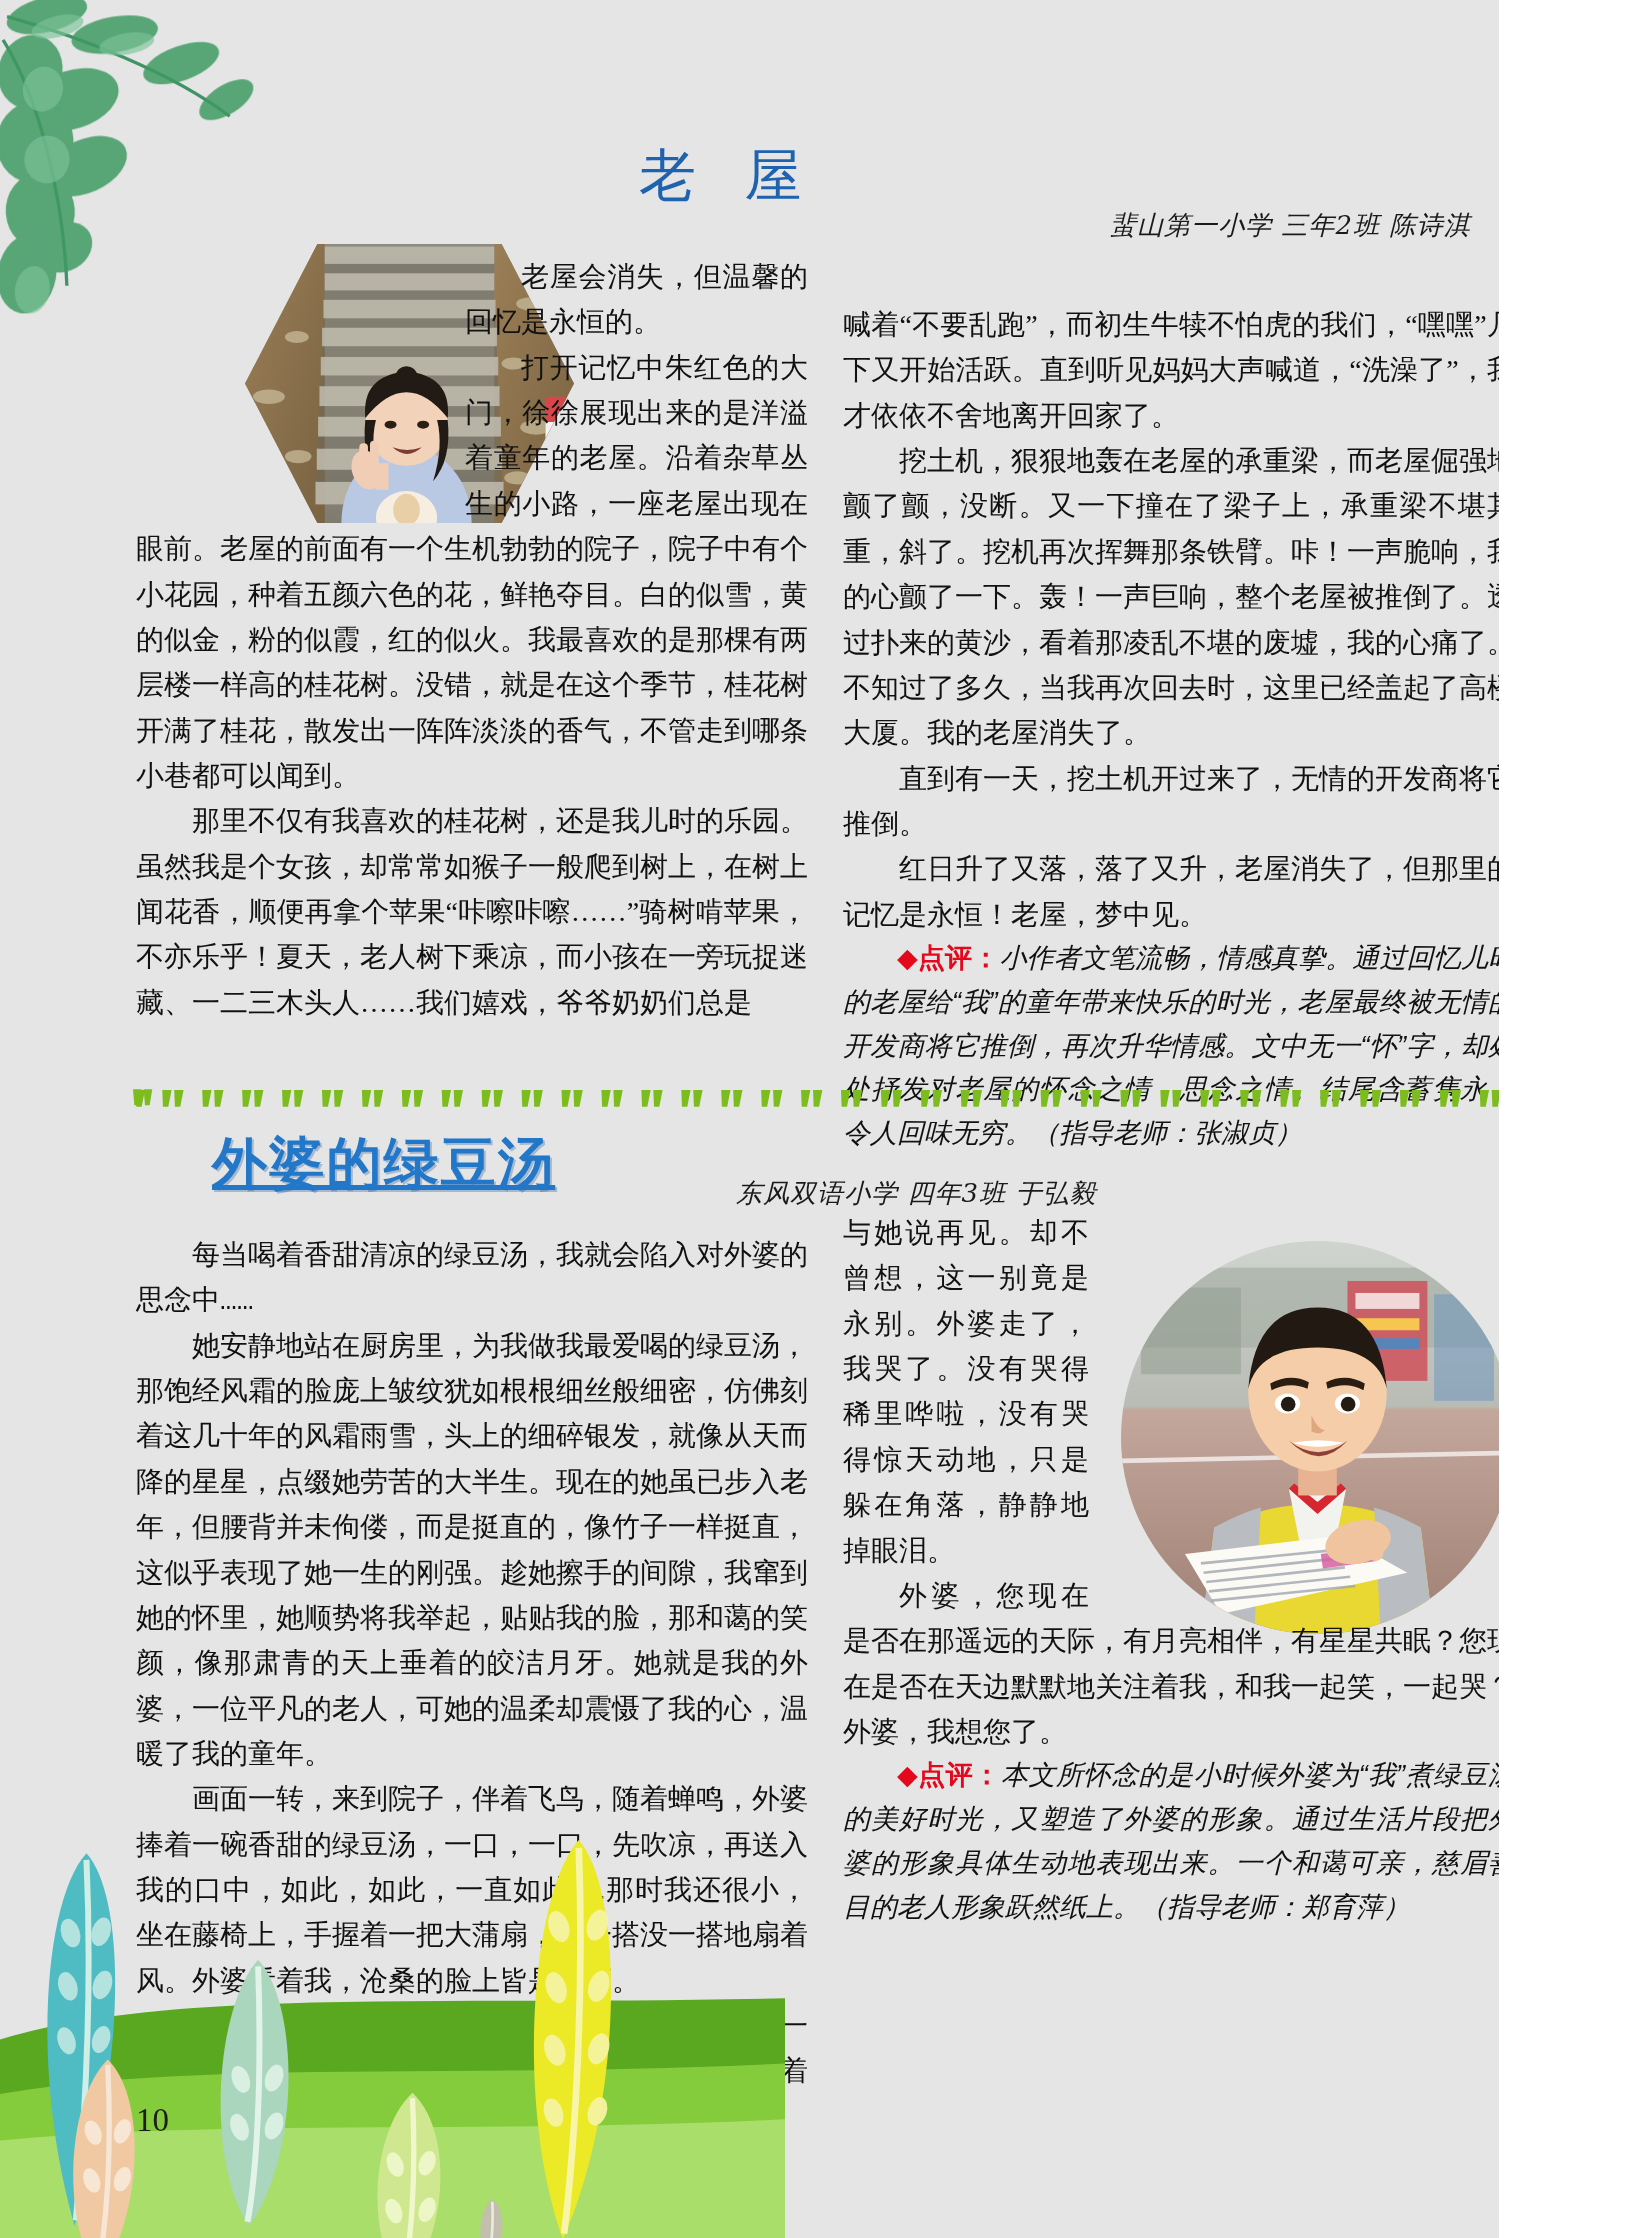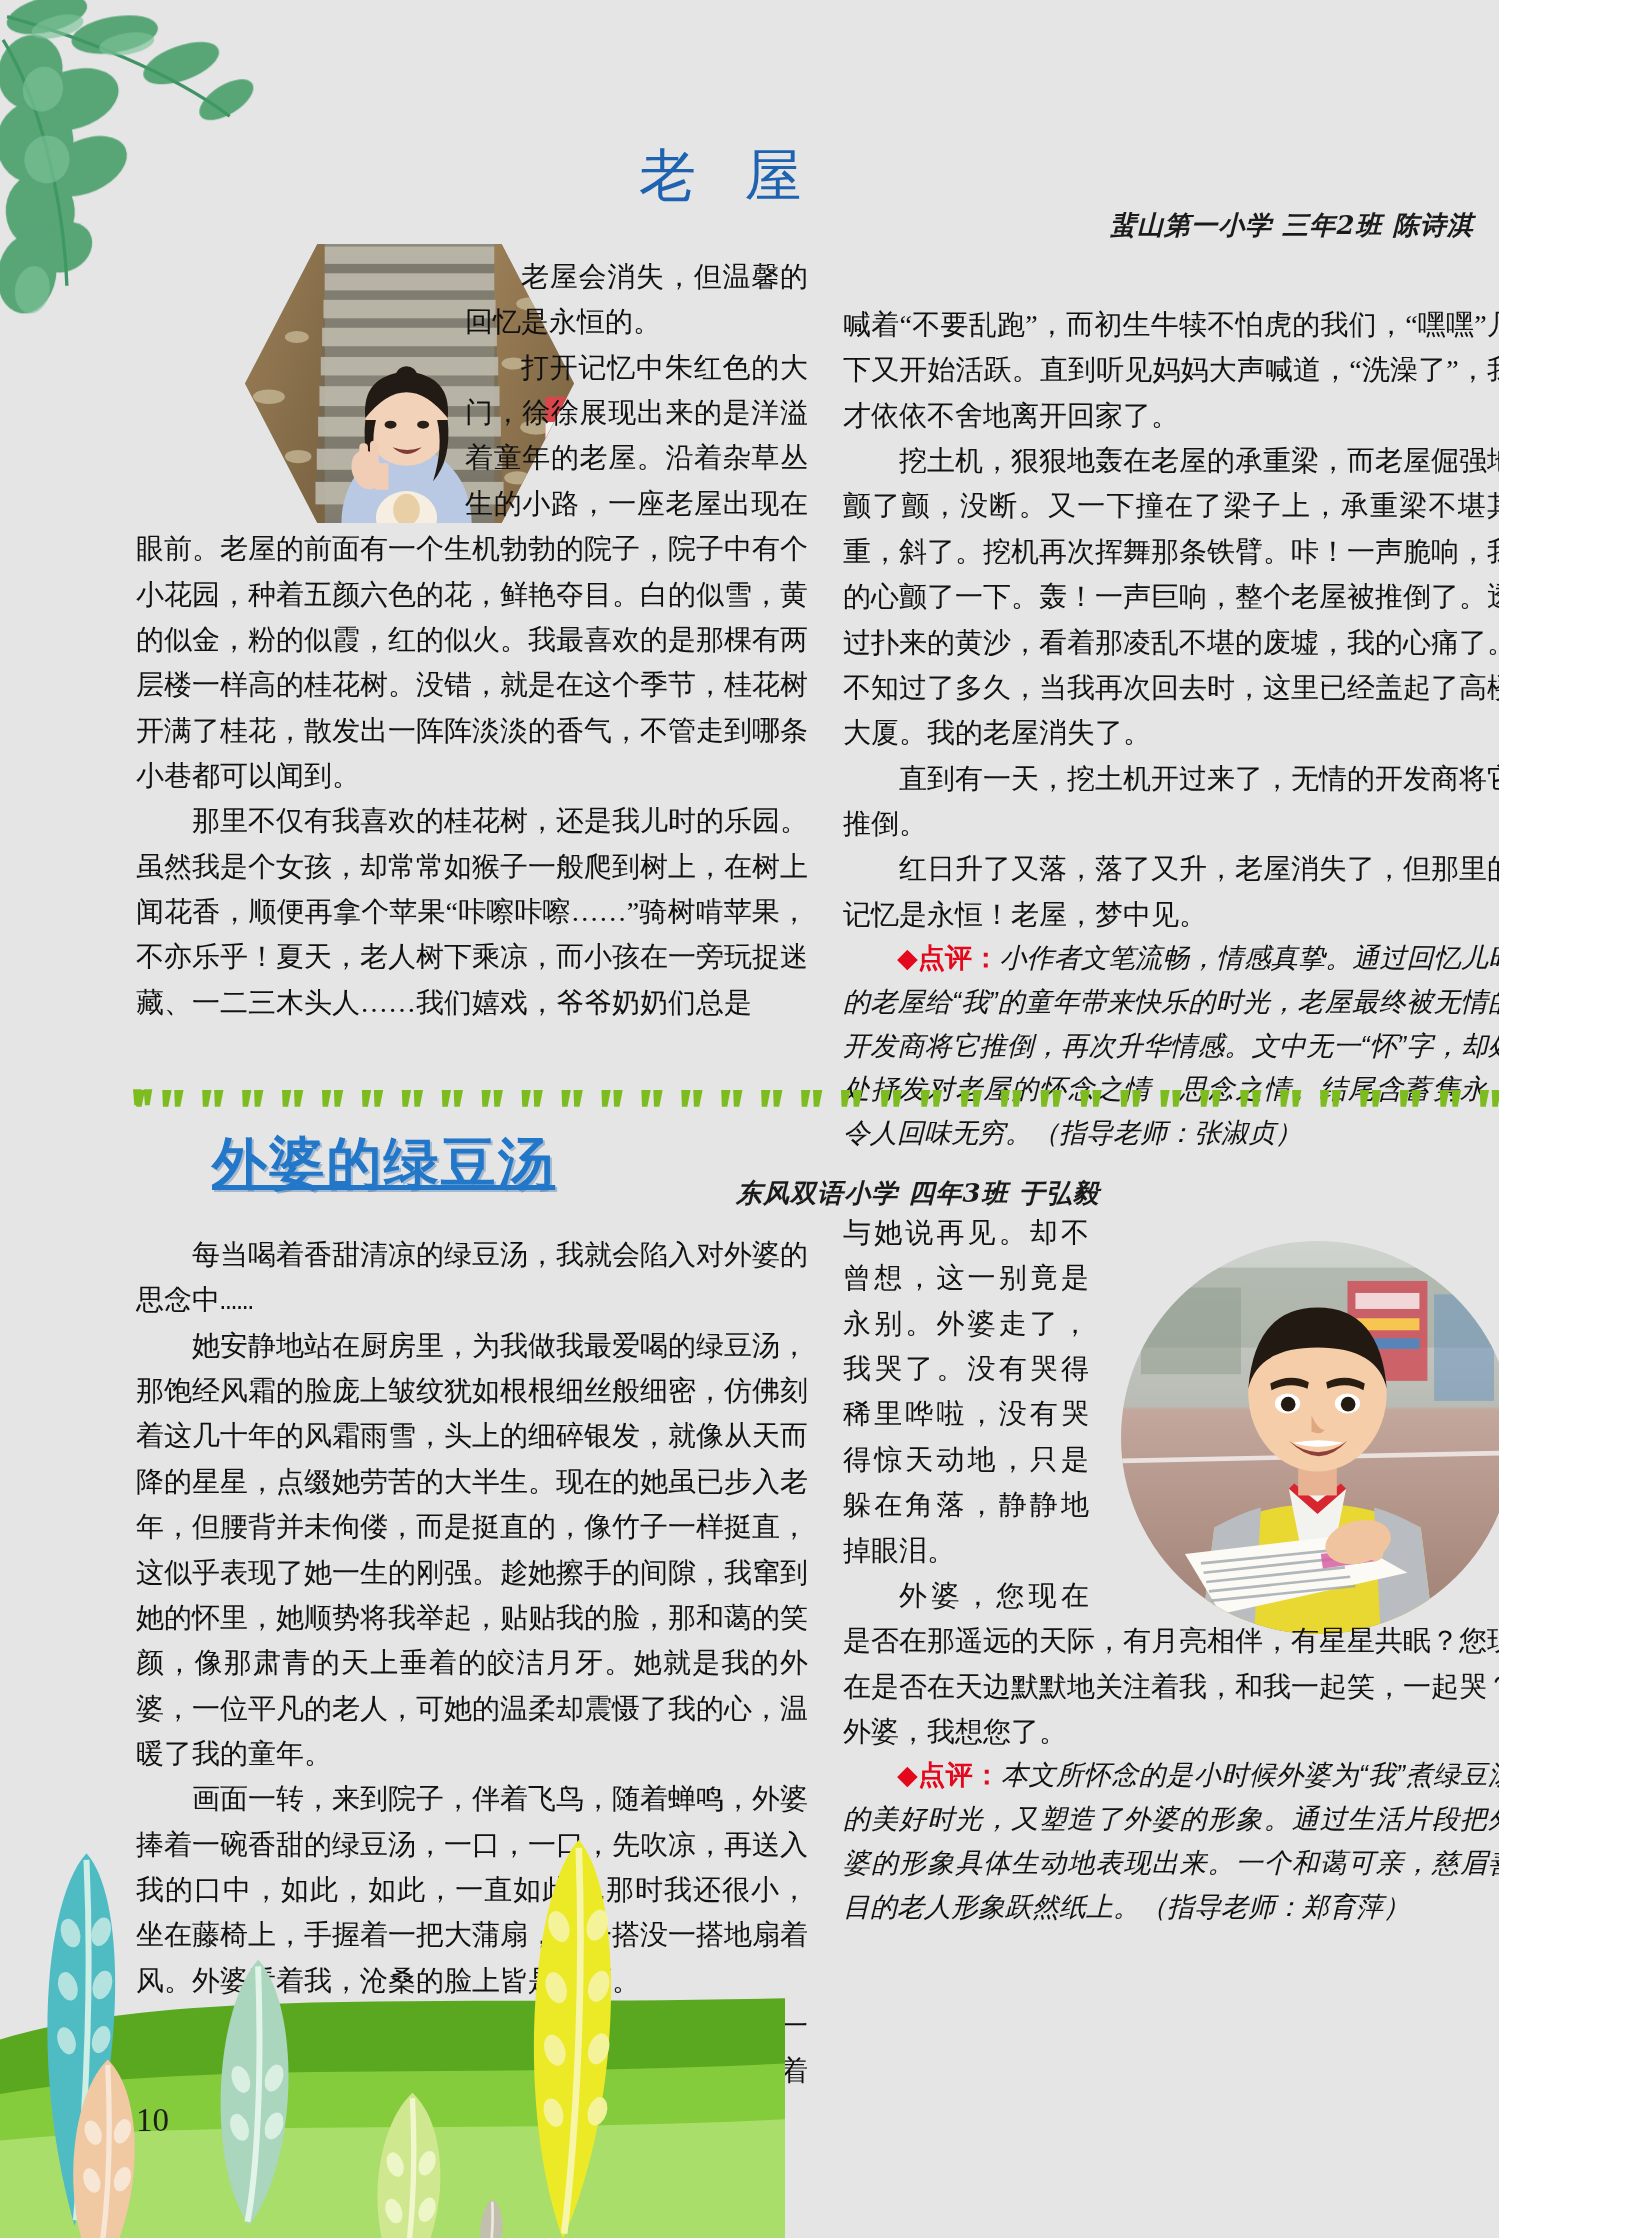--- a/index.html
+++ b/index.html
@@ -32,21 +32,20 @@
     letter-spacing:.30em;
   }
 
   .byline{
     font-family:"DejaVu Serif",serif;
     font-style:italic;
     font-size:26px;
     color:#1a1a1a;
     letter-spacing:.04em;
     white-space:nowrap;
-    font-weight:bold;
   }
 
   .col{
     position:absolute;
     font-size:28px;
     line-height:1.62;
     color:#111;
     text-align:justify;
     text-justify:inter-ideograph;
     font-family:"Liberation Serif","DejaVu Serif",serif;

